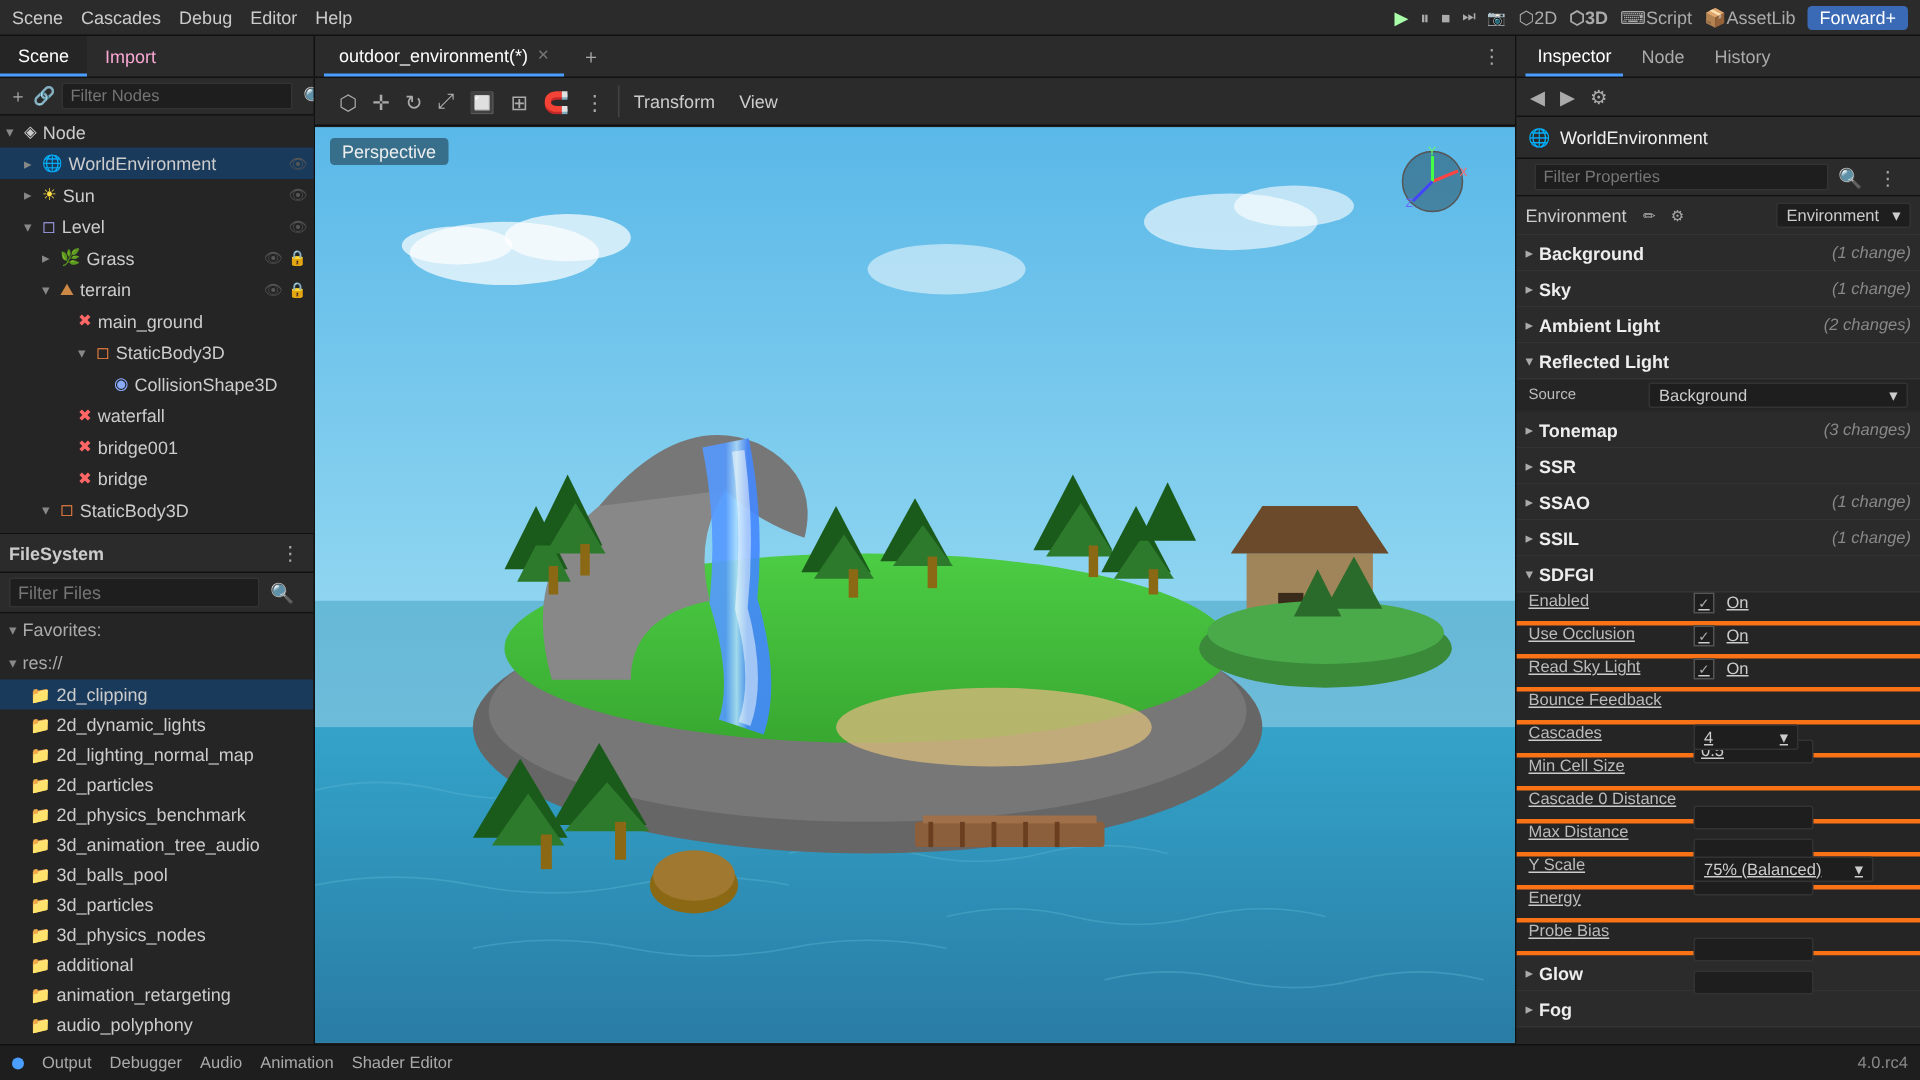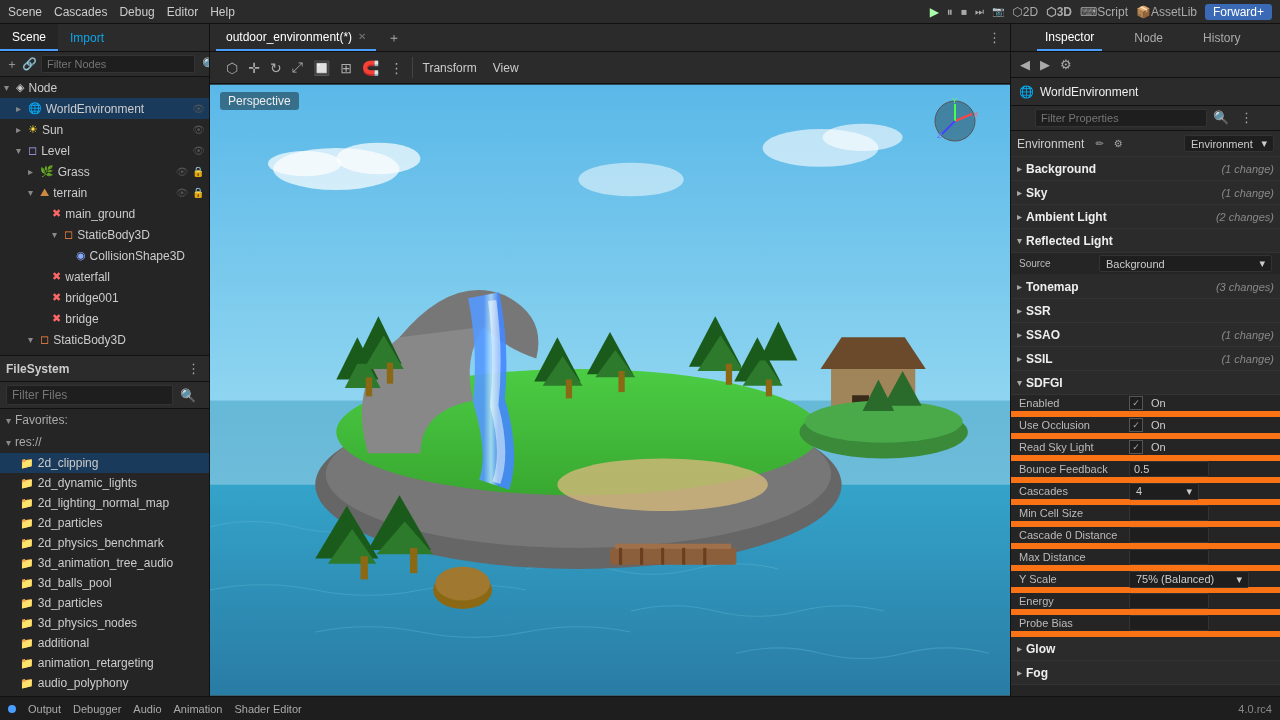--- a/index.html
+++ b/index.html
@@ -73,21 +73,21 @@
       height: 28px;
       align-items: center;
     }
     .scene-tab {
       padding: 0 12px;
       height: 100%;
       display: flex;
       align-items: center;
       cursor: pointer;
       font-size: 12px;
-      color: #0ea5e9;
+      color: #f9a8d4;
     }
     .scene-tab.active {
       background: #252525;
       color: #fff;
       border-bottom: 2px solid #4a9eff;
     }
     #scene-filter {
       display: flex;
       align-items: center;
       padding: 3px 6px;
@@ -327,38 +327,37 @@
       gap: 4px;
     }
     .inspector-tab {
       padding: 0 8px;
       height: 100%;
       display: flex;
       align-items: center;
       cursor: pointer;
       font-size: 12px;
       color: #aaa;
-      margin-left: 20px;
     }
     .inspector-tab.active {
       color: #fff;
       border-bottom: 2px solid #4a9eff;
     }
     #inspector-toolbar {
       display: flex;
       align-items: center;
       padding: 4px 6px;
       background: #2b2b2b;
       border-bottom: 1px solid #111;
       gap: 4px;
     }
     #inspector-filter {
       display: flex;
-      align-items: flex-start;
-      padding: 3px 24px;
+      align-items: flex-end;
+      padding: 3px 12px;
       background: #2b2b2b;
       border-bottom: 1px solid #111;
       gap: 4px;
     }
     #inspector-filter input {
       flex: 1;
       background: #1e1e1e;
       border: 1px solid #333;
       color: #ccc;
       padding: 2px 5px;
@@ -387,24 +386,25 @@
       padding: 0 6px;
       background: #2b2b2b;
       cursor: pointer;
       border-bottom: 1px solid #333;
     }
     .prop-section-header .arrow { color: #aaa; margin-right: 4px; font-size: 10px; }
     .prop-section-header .label { color: #eee; font-size: 12px; font-weight: bold; }
     .prop-section-header .changes { margin-left: auto; color: #888; font-size: 11px; font-style: italic; }
     .prop-row {
       display: flex;
-      align-items: center;
+      align-items: flex-start;
       height: 22px;
       padding: 0 8px;
-      border-bottom: 6px solid #f97316;
+      border-bottom: 3px solid #f97316;
+      text-decoration: underline;
     }
     .prop-name {
       width: 110px;
       color: #bbb;
       font-size: 11px;
       flex-shrink: 0;
     }
     .prop-value {
       flex: 1;
       color: #ccc;
@@ -414,20 +414,21 @@
       gap: 4px;
     }
     .prop-value input {
       background: #1e1e1e;
       border: 1px solid #333;
       color: #ccc;
       padding: 1px 4px;
       font-size: 11px;
       width: 70px;
       border-radius: 2px;
+      margin-top: 32px;
     }
     .prop-checkbox {
       width: 14px;
       height: 14px;
       background: #1e1e1e;
       border: 1px solid #555;
       display: inline-flex;
       align-items: center;
       justify-content: center;
       margin-right: 4px;

